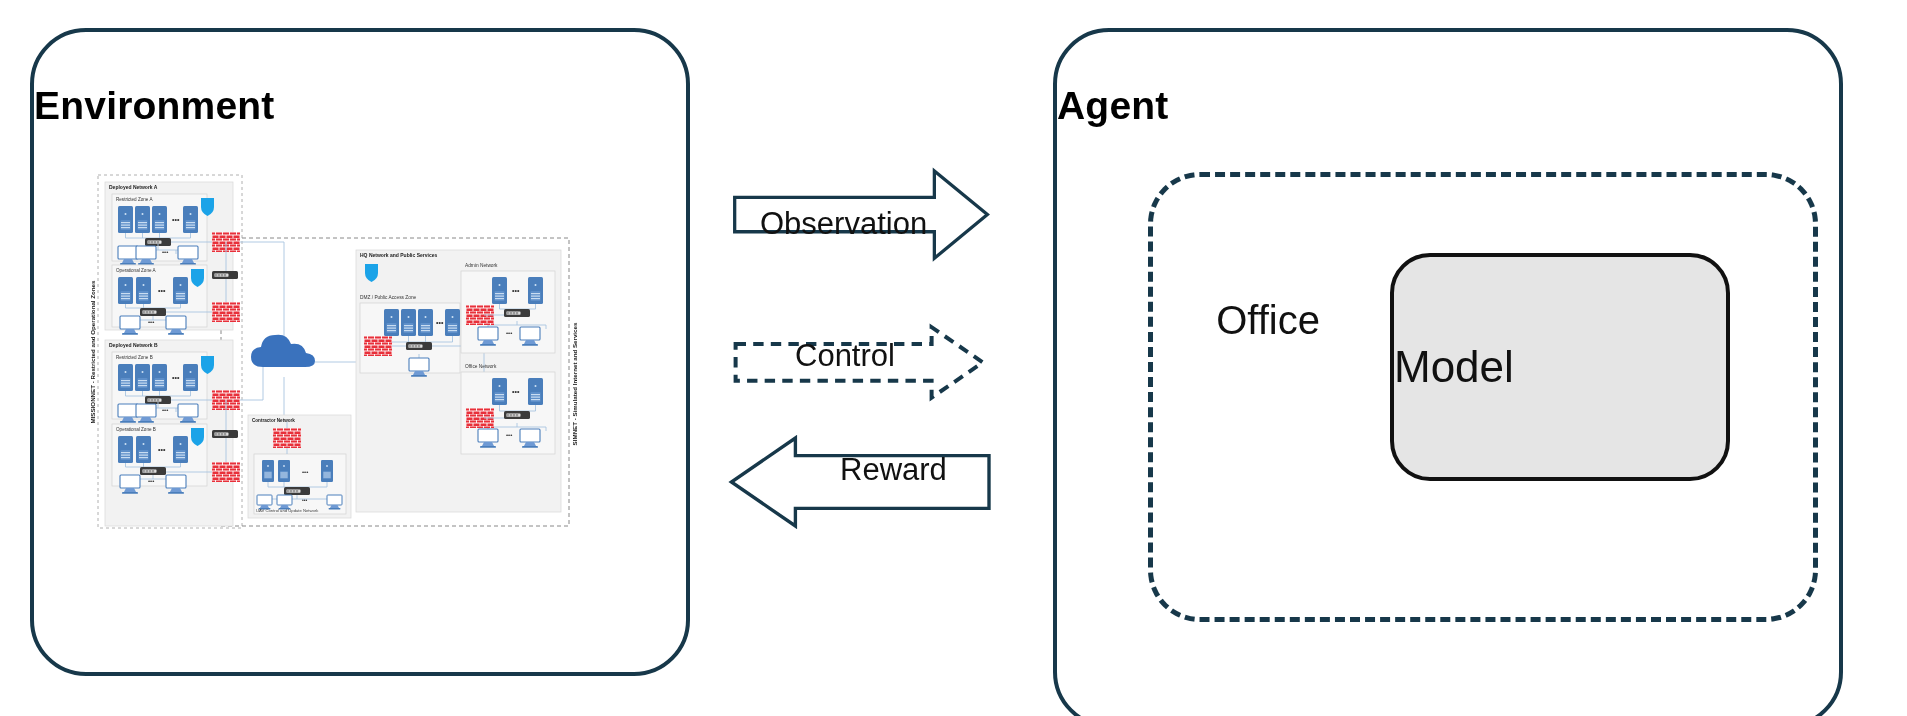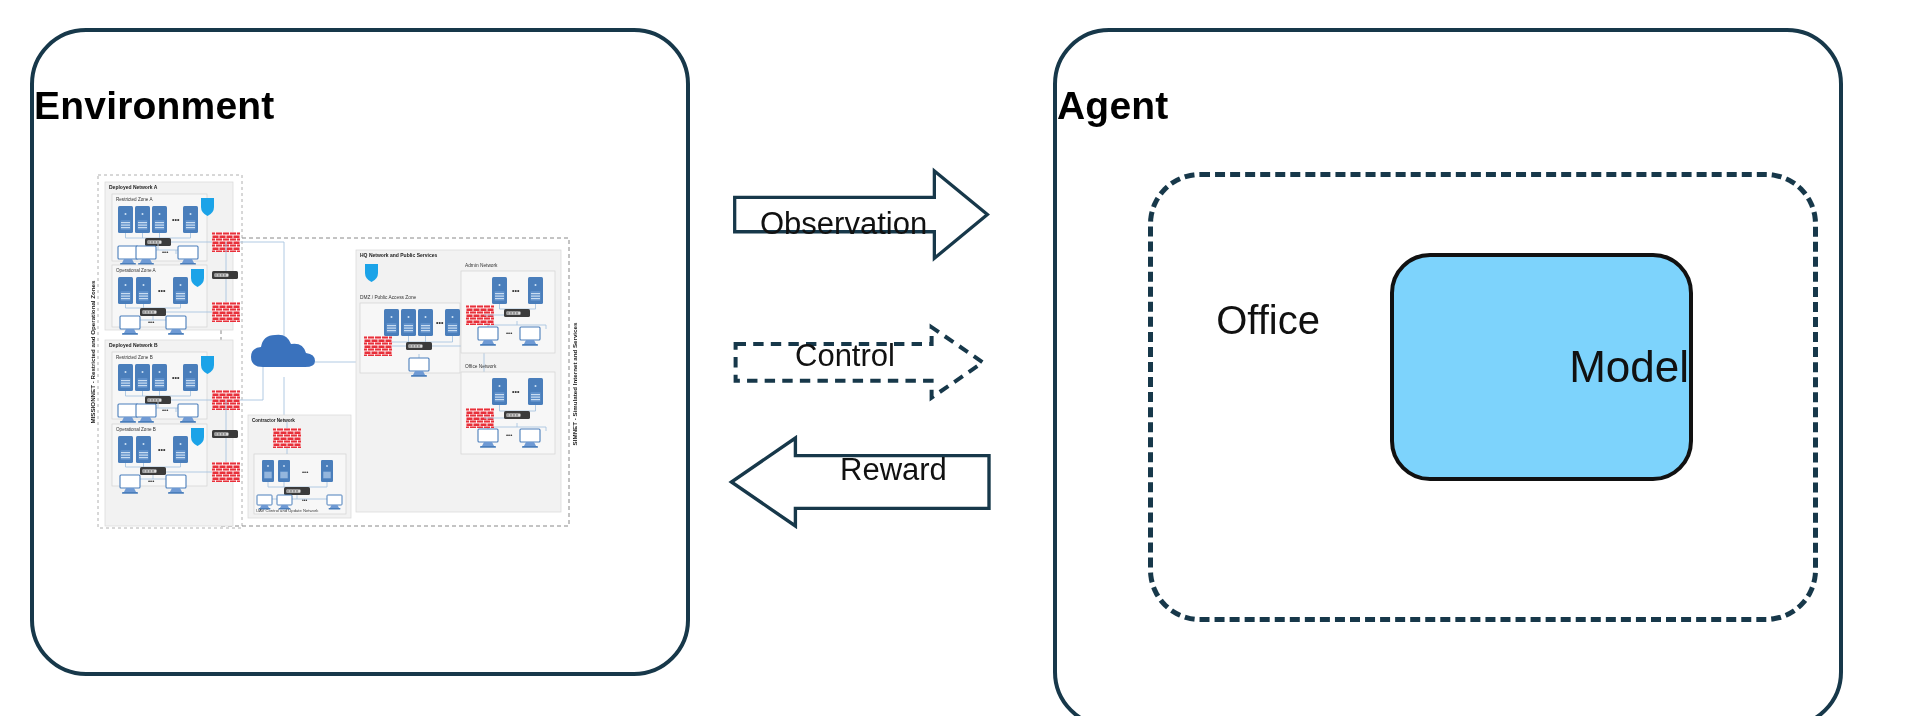--- a/index.html
+++ b/index.html
@@ -27,23 +27,23 @@
   
   #policy-box{
     position:absolute;left:1148px;top:172px;width:670px;height:450px;
     border:5px dashed #17384a;border-radius:52px;box-sizing:border-box;
   }
   #policy-label{
     position:absolute;left:1178px;top:298px;width:180px;
     font-size:40px;color:#111;text-align:center;
   }
   #model-box{
-    position:absolute;left:1390px;top:253px;width:303px;height:228px;
-    background:#7dd3fc;border:4px solid #111;border-radius:40px;box-sizing:border-box;
-    display:flex;align-items:center;justify-content:flex-end;
+    position:absolute;left:1390px;top:253px;width:340px;height:228px;
+    background:#e5e5e5;border:4px solid #111;border-radius:40px;box-sizing:border-box;
+    display:flex;align-items:center;justify-content:flex-start;
   }
   #model-label{font-size:44px;color:#111;}
 
   
   .arrow-wrap{position:absolute;}
   .arrow-text{
     position:absolute;
     font-size:31px;color:#111;
     white-space:nowrap;
   }

